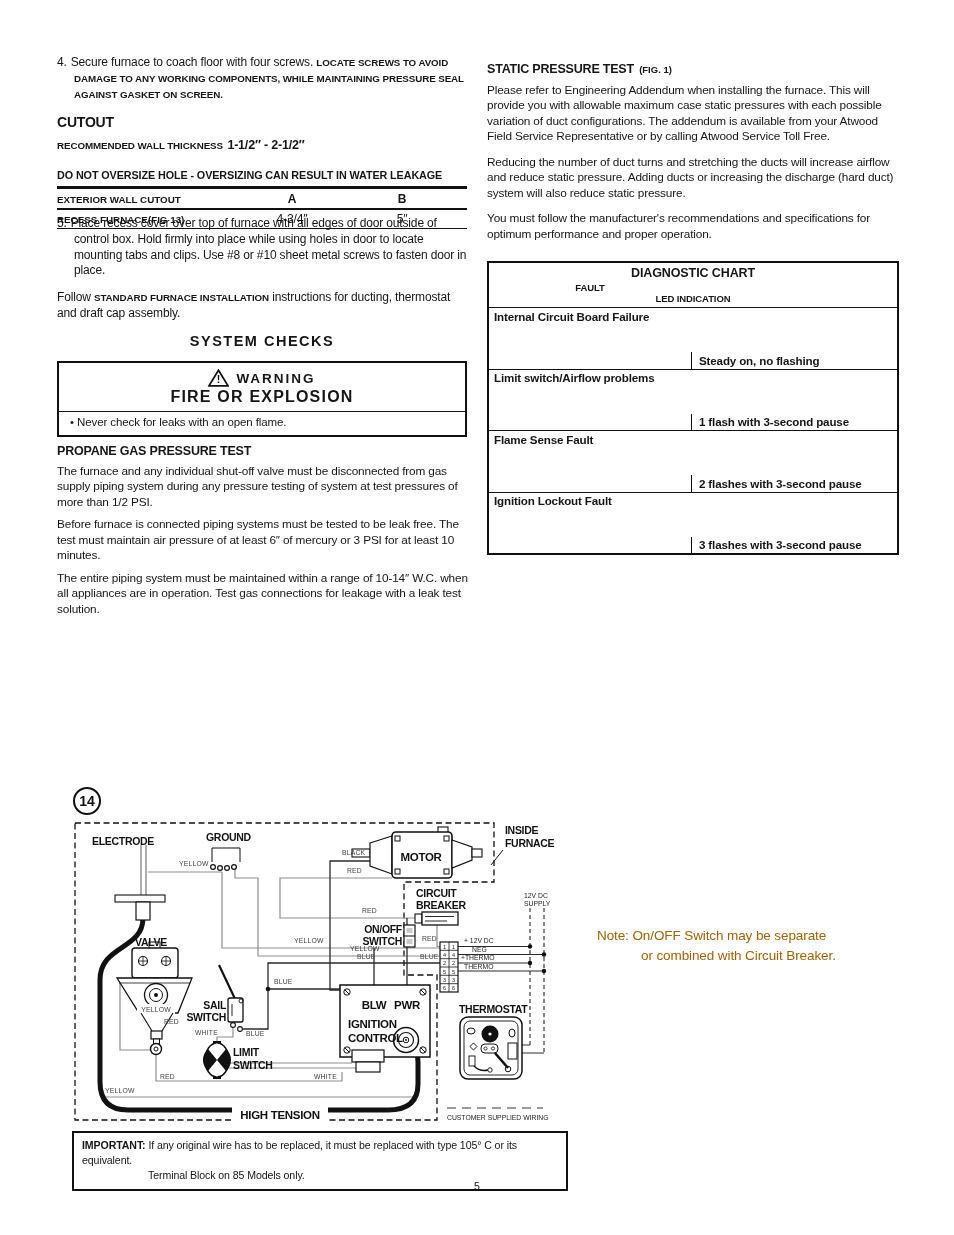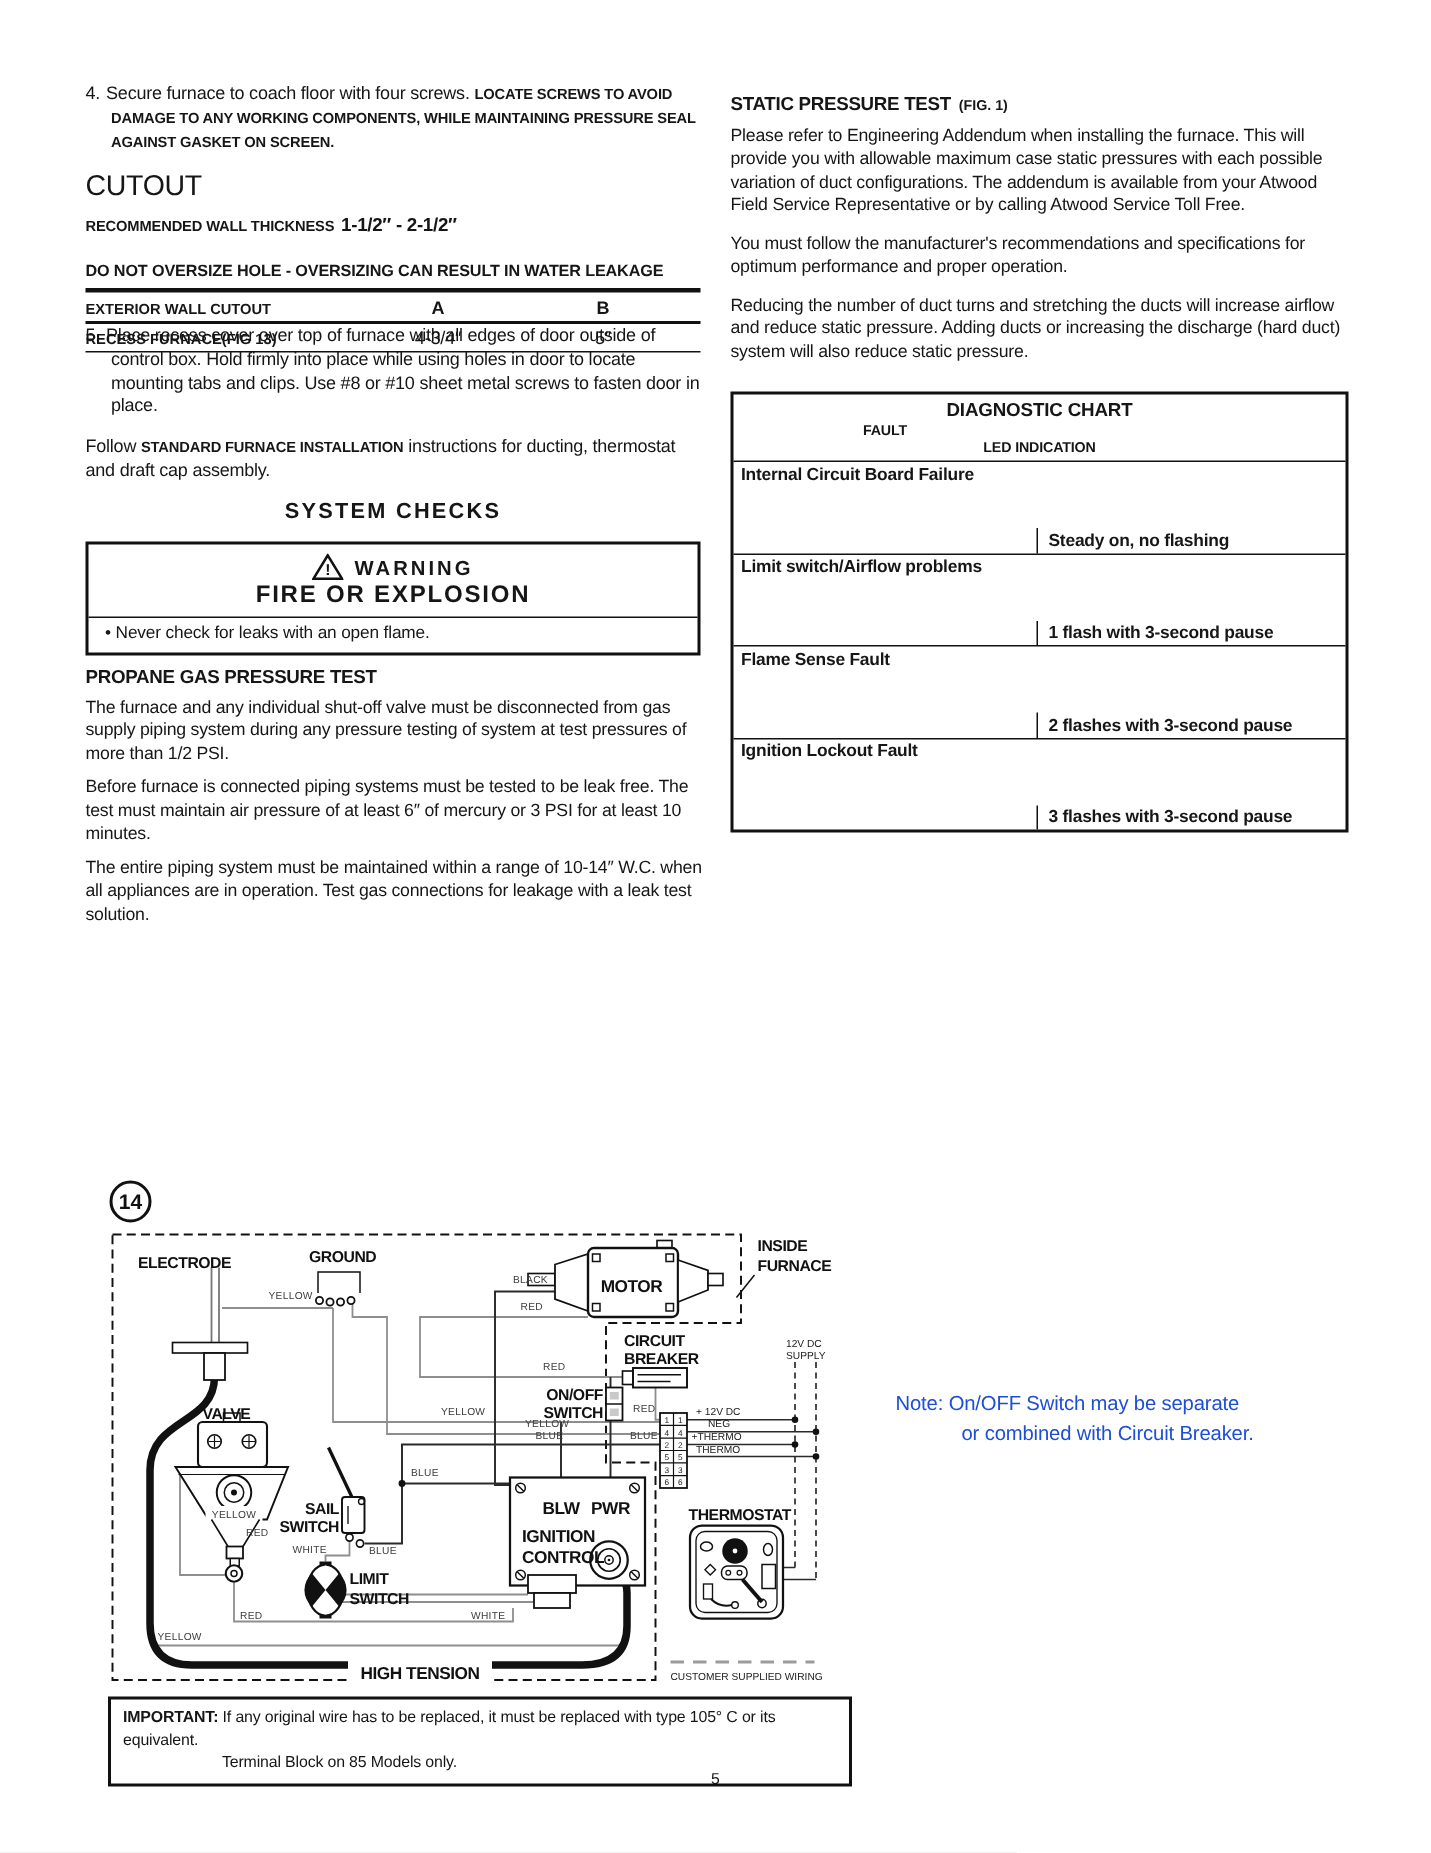--- a/index.html
+++ b/index.html
@@ -7,21 +7,21 @@
         font-family:"Liberation Sans","DejaVu Sans",sans-serif;color:#161616;overflow:hidden;}
   .abs{position:absolute;}
   
   .t12{font-size:12px;line-height:1.32;letter-spacing:-0.15px;}
   .t118{font-size:11.8px;line-height:1.31;letter-spacing:-0.15px;}
   .bc{font-weight:bold;font-size:9.8px;letter-spacing:-0.1px;}
   .bc2{font-weight:bold;font-size:10.8px;letter-spacing:-0.1px;}
   .hang{text-indent:-17px;padding-left:17px;}
   .marker{margin-right:4px;}
   h2,h3{margin:0;}
-  .cutout-h{font-size:19px;font-weight:normal;letter-spacing:-0.2px;}
+  .cutout-h{font-size:14px;font-weight:bold;letter-spacing:-0.2px;}
   .sec-h{font-size:12.5px;font-weight:bold;letter-spacing:-0.2px;margin-bottom:6px;}
   .para{margin:0 0 7px 0;}
   
   .ct-table{border-top:3px solid #111;margin-top:5px;width:410px;}
   .ct-row{display:flex;align-items:baseline;padding:2.5px 0 2px 0;}
   .ct-row1{border-bottom:2px solid #111;}
   .ct-row2{border-bottom:1px solid #111;}
   .ct-label{width:180px;font-weight:bold;font-size:9.8px;}
   .ct-val{width:110px;text-align:center;}
   .ct-hdr{font-weight:bold;font-size:12px;}
@@ -39,21 +39,21 @@
   .dtitle{text-align:center;font-size:12.5px;font-weight:bold;letter-spacing:-0.1px;padding:3px 0 1px 0;}
   .dhead{display:flex;padding:1px 0 3px 0;flex-direction:column;}
   .dhead span{font-weight:bold;font-size:9.5px;letter-spacing:-0.1px;}
   .dh1{width:202px;text-align:center;}
   .dh2{flex:1;text-align:center;}
   .drow{display:flex;border-top:1px solid #111;font-weight:bold;}
   .drow:first-of-type{border-top:1.5px solid #111;}
   .dc1{width:197px;padding:1.5px 0 2px 5px;font-size:11.6px;letter-spacing:-0.15px;}
   .dc2{flex:1;border-left:1.5px solid #111;padding:1.5px 0 2px 7px;font-size:11.6px;letter-spacing:-0.15px;margin-top:44px;}
   
-  .note{font-size:13.5px;color:#1d4ed8;line-height:1.5;letter-spacing:-0.1px;}
+  .note{font-size:13.5px;color:#a16207;line-height:1.5;letter-spacing:-0.1px;}
   .note .l2{padding-left:44px;}
   .ibox{width:476px;border:2px solid #111;padding:5px 8px 7px 8px;font-size:10.6px;letter-spacing:-0.1px;line-height:1.4;}
   .ibox .l2{padding-left:66px;}
   .pagenum{left:0;top:1180px;width:954px;text-align:center;font-size:10.5px;}
   
   svg text{font-family:"Liberation Sans","DejaVu Sans",sans-serif;}
   .lbl{font-weight:bold;font-size:10.5px;letter-spacing:-0.3px;fill:#111;}
   .lblm{font-weight:bold;font-size:11.5px;letter-spacing:-0.3px;fill:#111;}
   .wl{font-size:6.8px;letter-spacing:0.2px;fill:#3d3d3d;}
   .tl{font-size:6.8px;letter-spacing:0px;fill:#222;}
@@ -127,22 +127,22 @@
     <p class="t118 para">Before furnace is connected piping systems must be tested to be leak free. The test must maintain air pressure of at least 6″ of mercury or 3 PSI for at least 10 minutes.</p>
     <p class="t118 para">The entire piping system must be maintained within a range of 10-14″ W.C. when all appliances are in operation. Test gas connections for leakage with a leak test solution.</p>
   </div>
 
   <div class="abs" style="left:487px;top:56px;width:414px;">
     <h3 style="margin:0 0 5px 0;">
       <span style="font-size:12.5px;font-weight:bold;letter-spacing:-0.2px;">STATIC PRESSURE TEST</span>
       <span style="font-size:9.5px;font-weight:bold;">(FIG. 1)</span>
     </h3>
     <p class="t118 para">Please refer to Engineering Addendum when installing the furnace. This will provide you with allowable maximum case static pressures with each possible variation of duct configurations. The addendum is available from your Atwood Field Service Representative or by calling Atwood Service Toll Free.</p>
+    <p class="t118 para" style="margin-top:10px;">Reducing the number of duct turns and stretching the ducts will increase airflow and reduce static pressure. Adding ducts or increasing the discharge (hard duct) system will also reduce static pressure.</p>
     <p class="t118 para" style="margin-top:10px;">You must follow the manufacturer's recommendations and specifications for optimum performance and proper operation.</p>
-    <p class="t118 para" style="margin-top:10px;">Reducing the number of duct turns and stretching the ducts will increase airflow and reduce static pressure. Adding ducts or increasing the discharge (hard duct) system will also reduce static pressure.</p>
   </div>
 
   <div class="abs dtable" style="left:487px;top:261px;">
     <div class="dtitle">DIAGNOSTIC CHART</div>
     <div class="dhead">
       <span class="dh1">FAULT</span>
       <span class="dh2">LED INDICATION</span>
     </div>
     <div class="drow">
       <span class="dc1">Internal Circuit Board Failure</span>

